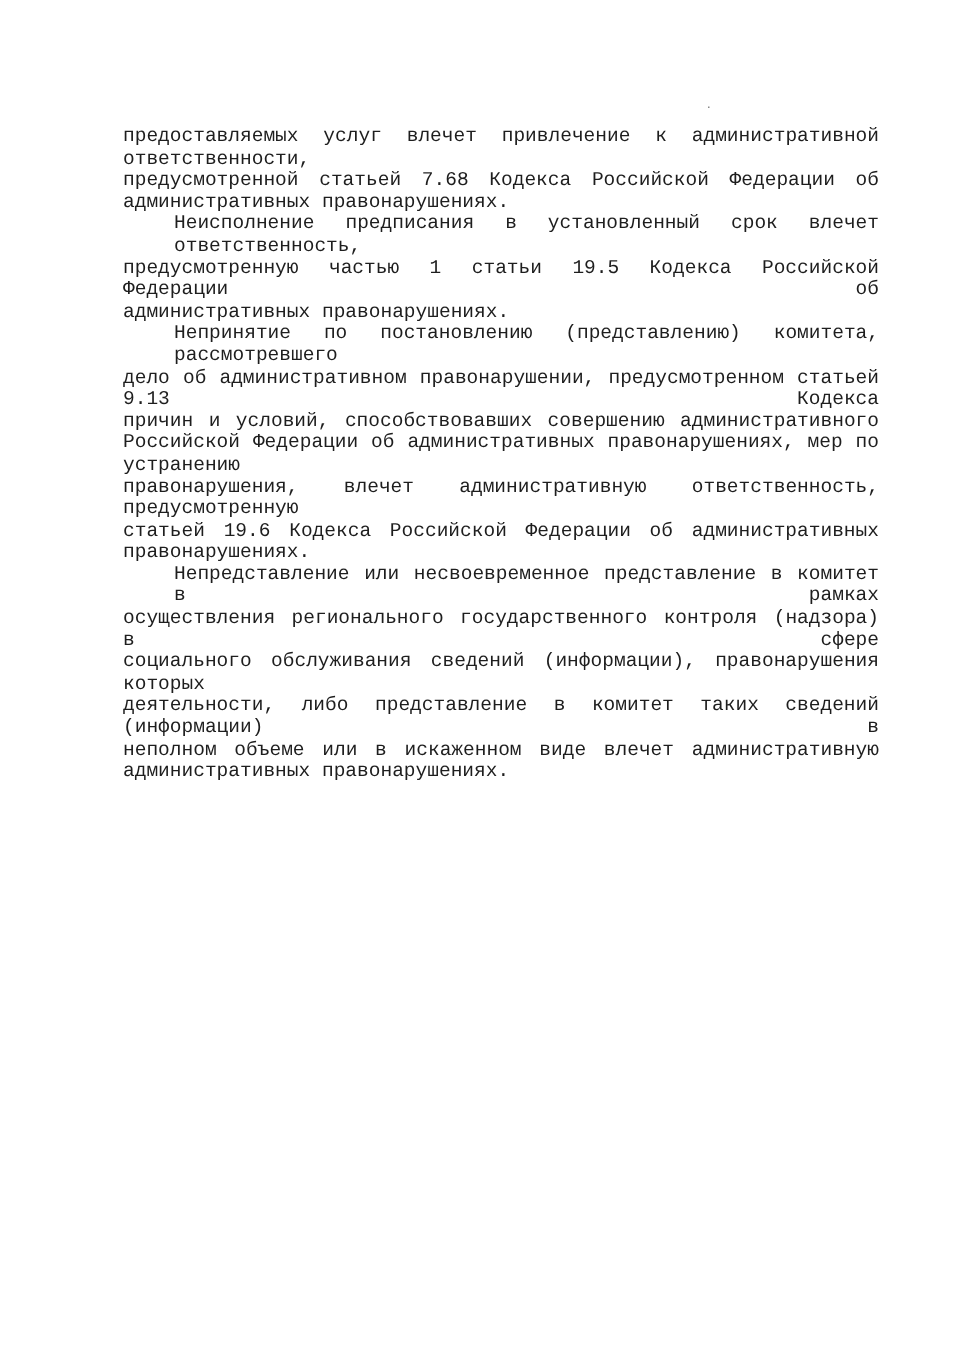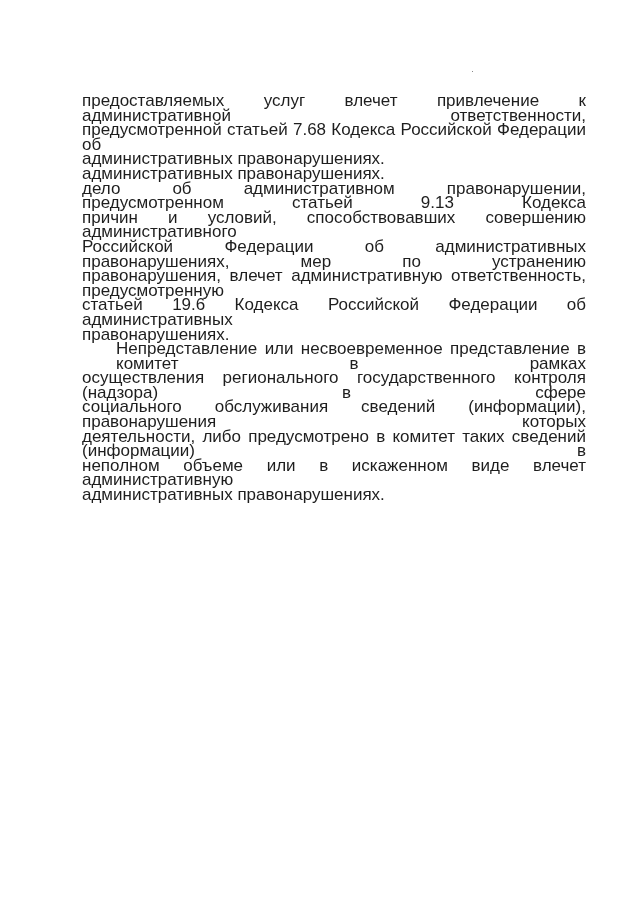--- a/index.html
+++ b/index.html
@@ -1,56 +1,59 @@
 <!DOCTYPE html>
 <html><head>
 <meta charset="utf-8">
 <style>
   html, body { margin: 0; padding: 0; background: #ffffff; }
   body { width: 640px; height: 905px; position: relative; overflow: hidden; }
   .page { position: absolute; left: 0; top: 0; width: 640px; height: 905px; background: #fff; }
   .dot { position: absolute; left: 472px; top: 71px; width: 1px; height: 1px; background: #888; }
   .text {
-    position: absolute; left: 82px; top: 94px; width: 504px;
-    font-family: Liberation Sans, sans-serif;
-    font-size: 17px; line-height: 14.6px; color: #1e1e1e;
+    position: absolute; left: 82px; top: 84px; width: 504px;
+    font-family: Liberation Mono, monospace;
+    font-size: 13px; line-height: 14.6px; color: #1e1e1e;
   }
   .para { margin: 0; text-align: justify; text-align-last: left; }
   .line { display: block; text-align: justify; text-align-last: justify; white-space: normal; }
   .line.last { text-align-last: left; }
 </style>
 </head>
 <body>
 
 <div class="page">
   <div class="dot"></div>
   <div class="text">
 
     <p class="para">
       <span class="line">предоставляемых услуг влечет привлечение к административной ответственности,</span>
       <span class="line">предусмотренной статьей 7.68 Кодекса Российской Федерации об</span>
       <span class="line last">административных правонарушениях.</span>
     </p>
 
     <p class="para">
+      <span class="line" style="padding-left:34px">Неисполнение предписания в установленный срок влечет ответственность,</span>
+      <span class="line">предусмотренную частью 1 статьи 19.5 Кодекса Российской Федерации об</span>
       <span class="line last">административных правонарушениях.</span>
     </p>
 
     <p class="para">
+      <span class="line" style="padding-left:34px">Непринятие по постановлению (представлению) комитета, рассмотревшего</span>
       <span class="line">дело об административном правонарушении, предусмотренном статьей 9.13 Кодекса</span>
       <span class="line">причин и условий, способствовавших совершению административного</span>
       <span class="line">Российской Федерации об административных правонарушениях, мер по устранению</span>
       <span class="line">правонарушения, влечет административную ответственность, предусмотренную</span>
       <span class="line">статьей 19.6 Кодекса Российской Федерации об административных</span>
       <span class="line last">правонарушениях.</span>
     </p>
 
     <p class="para">
       <span class="line" style="padding-left:34px">Непредставление или несвоевременное представление в комитет в рамках</span>
       <span class="line">осуществления регионального государственного контроля (надзора) в сфере</span>
       <span class="line">социального обслуживания сведений (информации), правонарушения которых</span>
-      <span class="line">деятельности, либо предусмотрено в комитет таких сведений (информации) в</span>
+      <span class="line">деятельности, либо представление в комитет таких сведений (информации) в</span>
       <span class="line">неполном объеме или в искаженном виде влечет административную</span>
       <span class="line last">административных правонарушениях.</span>
     </p>
 
   </div>
 </div>
 
 </body></html>

